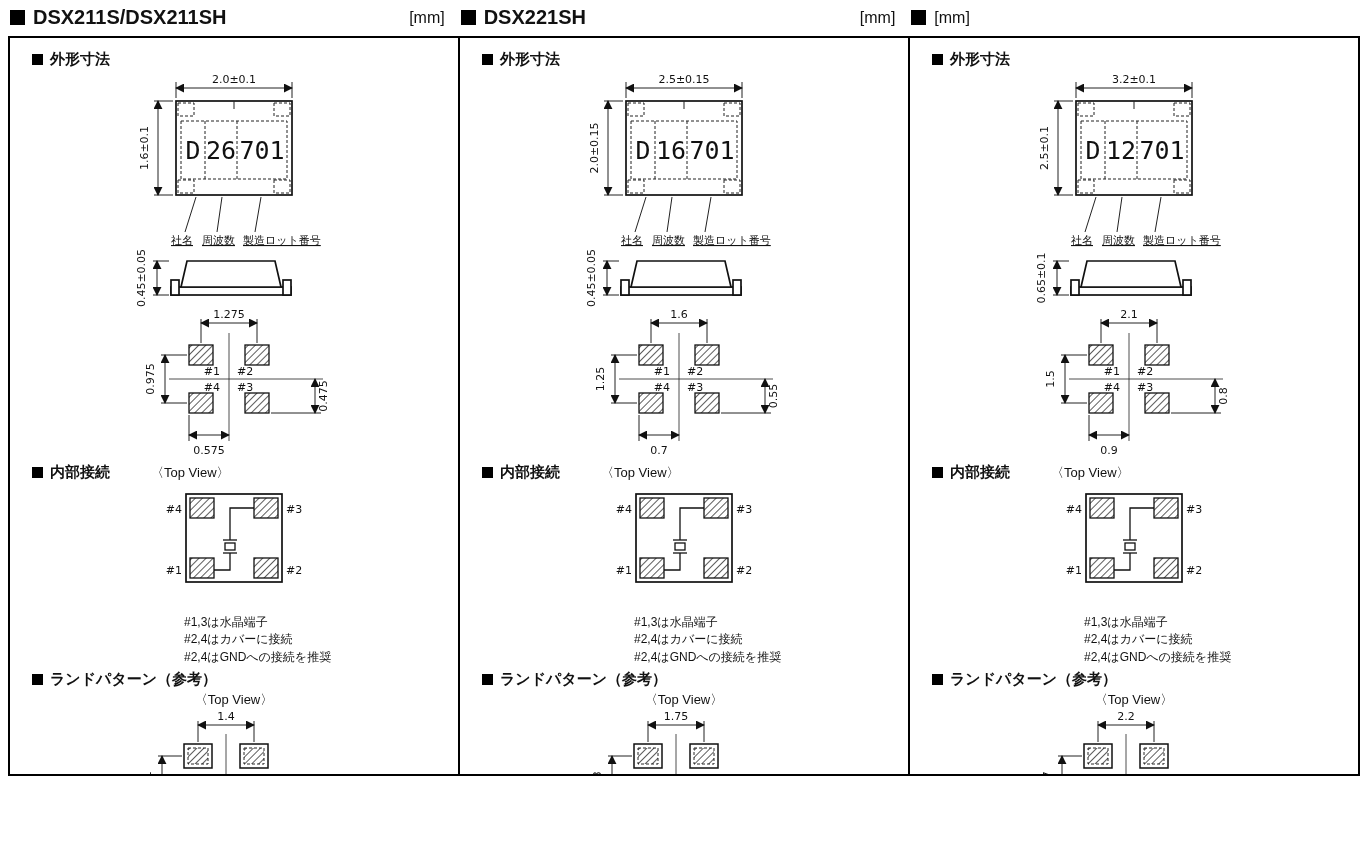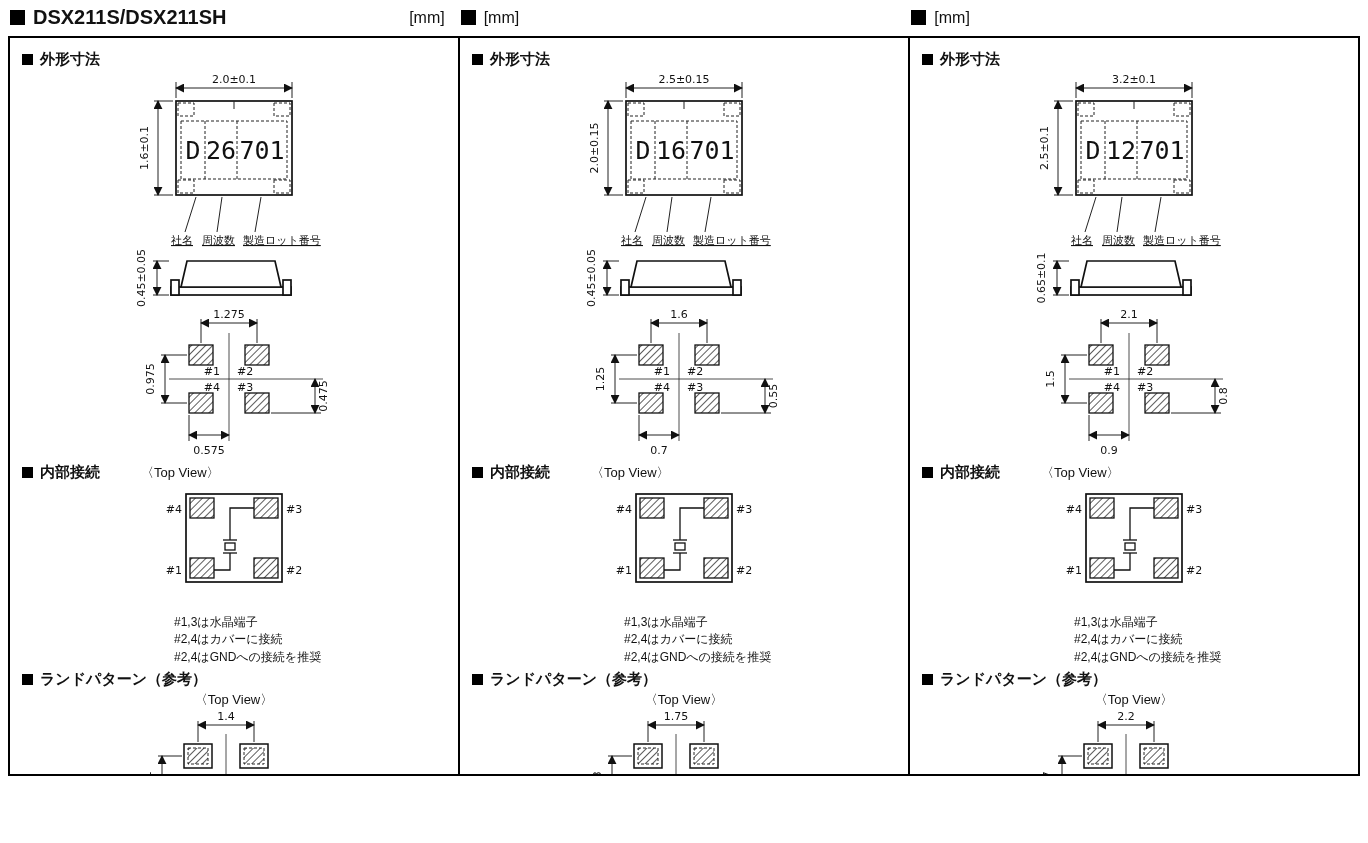--- a/index.html
+++ b/index.html
@@ -8,21 +8,21 @@
 
   
   .headers{position:absolute;top:1px;left:8px;right:8px;height:33px;display:flex;align-items:center}
   .hdr{flex:1 1 0;min-width:0;display:flex;align-items:center;gap:8px;padding:0 14px 0 2px}
   .hsq{width:15px;height:15px;background:#000;flex:none}
   .htitle{font-weight:bold;font-size:20px;flex:1;white-space:nowrap}
   .hunit{font-weight:normal;font-size:16px}
 
   
   .box-outer{position:absolute;left:8px;right:8px;top:36px;bottom:2px;border:2px solid #000;display:flex;background:#fff}
-  .col{flex:1 1 0;min-width:0;border-right:2px solid #000;padding:8px 6px 0;box-sizing:border-box;overflow:hidden}
+  .col{flex:1 1 0;min-width:0;border-right:2px solid #000;padding:8px 16px 0;box-sizing:border-box;overflow:hidden}
   .col:last-child{border-right:none}
 
   .sec-head{display:flex;align-items:center;gap:7px;margin:4px 0 2px 6px}
   .sq{width:11px;height:11px;background:#000;flex:none}
   .sec-title{font-weight:bold;font-size:15px;white-space:nowrap}
   .tv{font-size:13px;margin-left:34px;white-space:nowrap}
   .tv-center{text-align:center;font-size:13px;margin:2px 0 1px}
 
   .diag-wrap{text-align:center;line-height:0}
   .notes{font-size:12px;line-height:1.45;margin:8px 0 2px 158px;white-space:nowrap}
@@ -65,20 +65,21 @@
 <div class="page">
   <div class="headers" id="headers-row">
   <div class="hdr">
     <span class="hsq"></span>
     <span class="htitle">DSX211S/DSX211SH</span>
     <span class="hunit">[mm]</span>
   </div>
 
   <div class="hdr">
     <span class="hsq"></span>
+    <span class="htitle">DSX221SH</span>
     <span class="hunit">[mm]</span>
   </div>
 
   <div class="hdr">
     <span class="hsq"></span>
     <span class="hunit">[mm]</span>
   </div>
 </div>
   <div class="box-outer" id="columns-row">
   <div class="col">

